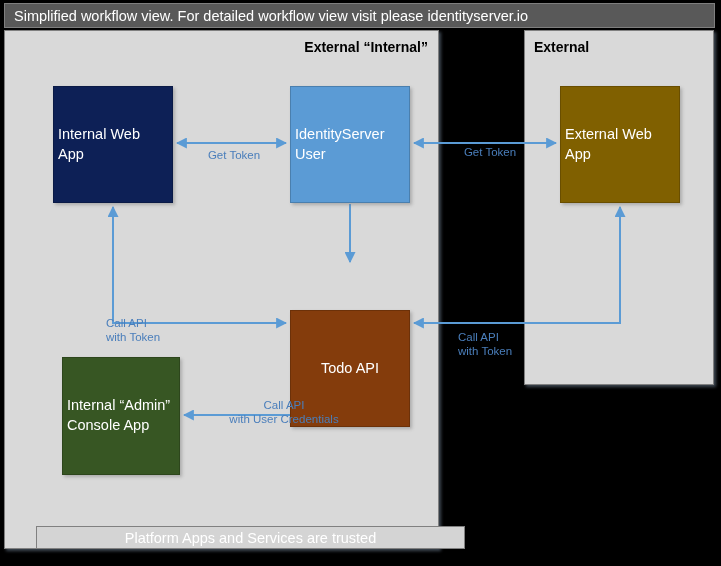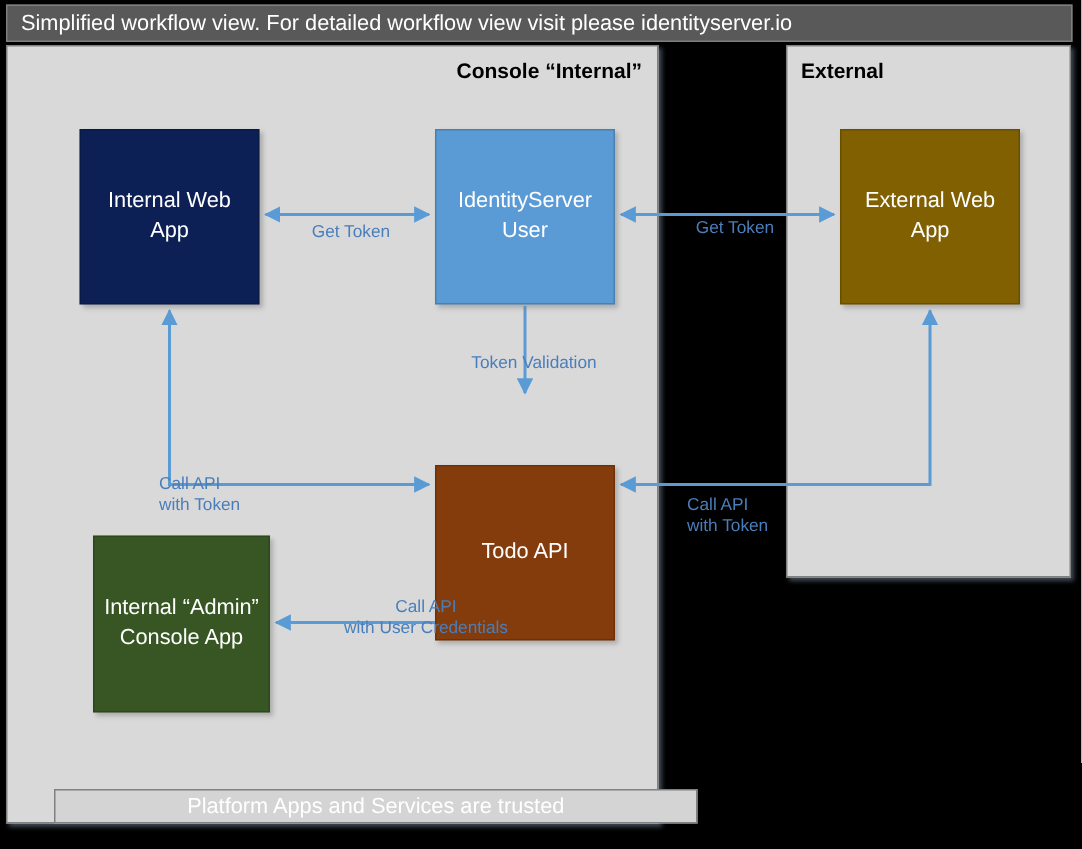--- a/index.html
+++ b/index.html
@@ -91,21 +91,20 @@
   }
 
   
   .node {
     position: absolute;
     box-sizing: border-box;
     border: 1px solid rgba(0,0,0,0.18);
     display: flex;
     align-items: center;
     justify-content: center;
-    text-align: center;
     color: #ffffff;
     font-size: 14.5px;
     line-height: 1.35;
     padding: 4px;
     box-shadow: 2px 2px 3px rgba(120,120,120,0.45);
   }
   #node-internal-web  { left: 53px;  top: 86px;  width: 120px; height: 117px; background: #0d2056; }
   #node-idsrv-host    { left: 290px; top: 86px;  width: 120px; height: 117px; background: #5b9bd5; }
   #node-external-web  { left: 560px; top: 86px;  width: 120px; height: 117px; background: #806000; }
   #node-todo-api      { left: 290px; top: 266px; width: 120px; height: 117px; background: #843c0c; margin-top: 44px; }
@@ -140,21 +139,21 @@
 </head>
 <body>
 
 <div id="canvas">
 
   <div class="titlebar">
     <span>Simplified workflow view. For detailed workflow view visit please identityserver.io</span>
   </div>
 
   <div class="panel" id="platform-panel">
-    <div class="panel-title" id="platform-title">Console “Internal”</div>
+    <div class="panel-title" id="platform-title">External “Internal”</div>
     <div class="trust-banner">Platform Apps and Services are trusted</div>
   </div>
 
   <div class="panel" id="external-panel">
     <div class="panel-title" id="external-title">External</div>
   </div>
 
   <svg id="wires" viewBox="0 0 721 566">
     <defs>
       <marker id="arrow-end" viewBox="0 0 10 10" refX="9" refY="5" markerWidth="5.5" markerHeight="5.5" orient="auto-start-reverse">
@@ -193,21 +192,20 @@
   <div class="node" id="node-todo-api">
     <span>Todo API</span>
   </div>
 
   <div class="node" id="node-console-app">
     <span>Internal “Admin” Console App</span>
   </div>
 
   <div class="edge-label" id="lbl-get-token-internal">Get Token</div>
   <div class="edge-label" id="lbl-get-token-external">Get Token</div>
-  <div class="edge-label" id="lbl-token-validation">Token Validation</div>
 
   <div class="edge-label" id="lbl-call-api-token-left">
     <div>Call API</div>
     <div>with Token</div>
   </div>
 
   <div class="edge-label" id="lbl-call-api-token-right">
     <div>Call API</div>
     <div>with Token</div>
   </div>

